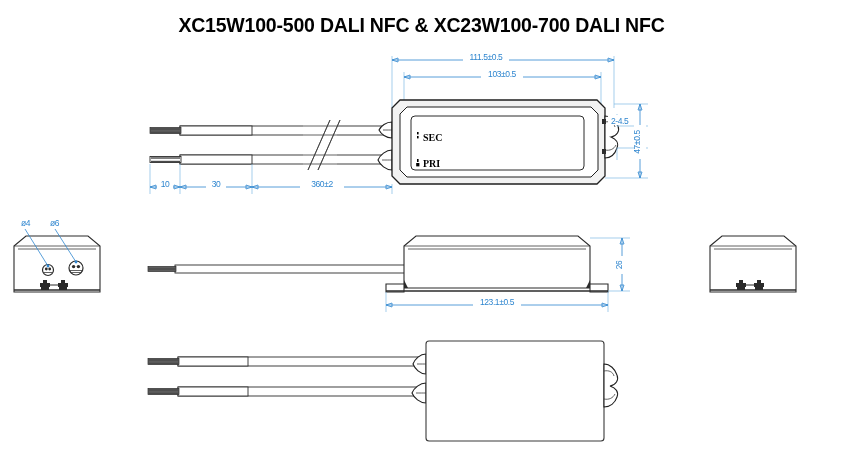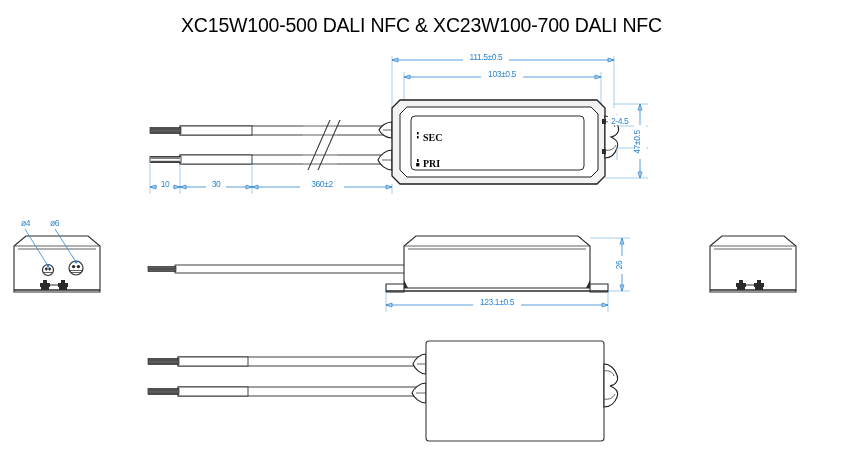--- a/index.html
+++ b/index.html
@@ -21,21 +21,21 @@
     height: 475px;
     background: #ffffff;
   }
   #drawing-title {
     position: absolute;
     left: 0;
     top: 14px;
     width: 843px;
     text-align: center;
     font-family: "Liberation Sans", sans-serif;
-    font-weight: normal;
+    font-weight: bold;
     font-size: 19.5px;
     letter-spacing: -0.2px;
     color: #000000;
     white-space: nowrap;
   }
   svg#cad {
     position: absolute;
     left: 0;
     top: 0;
     width: 843px;

